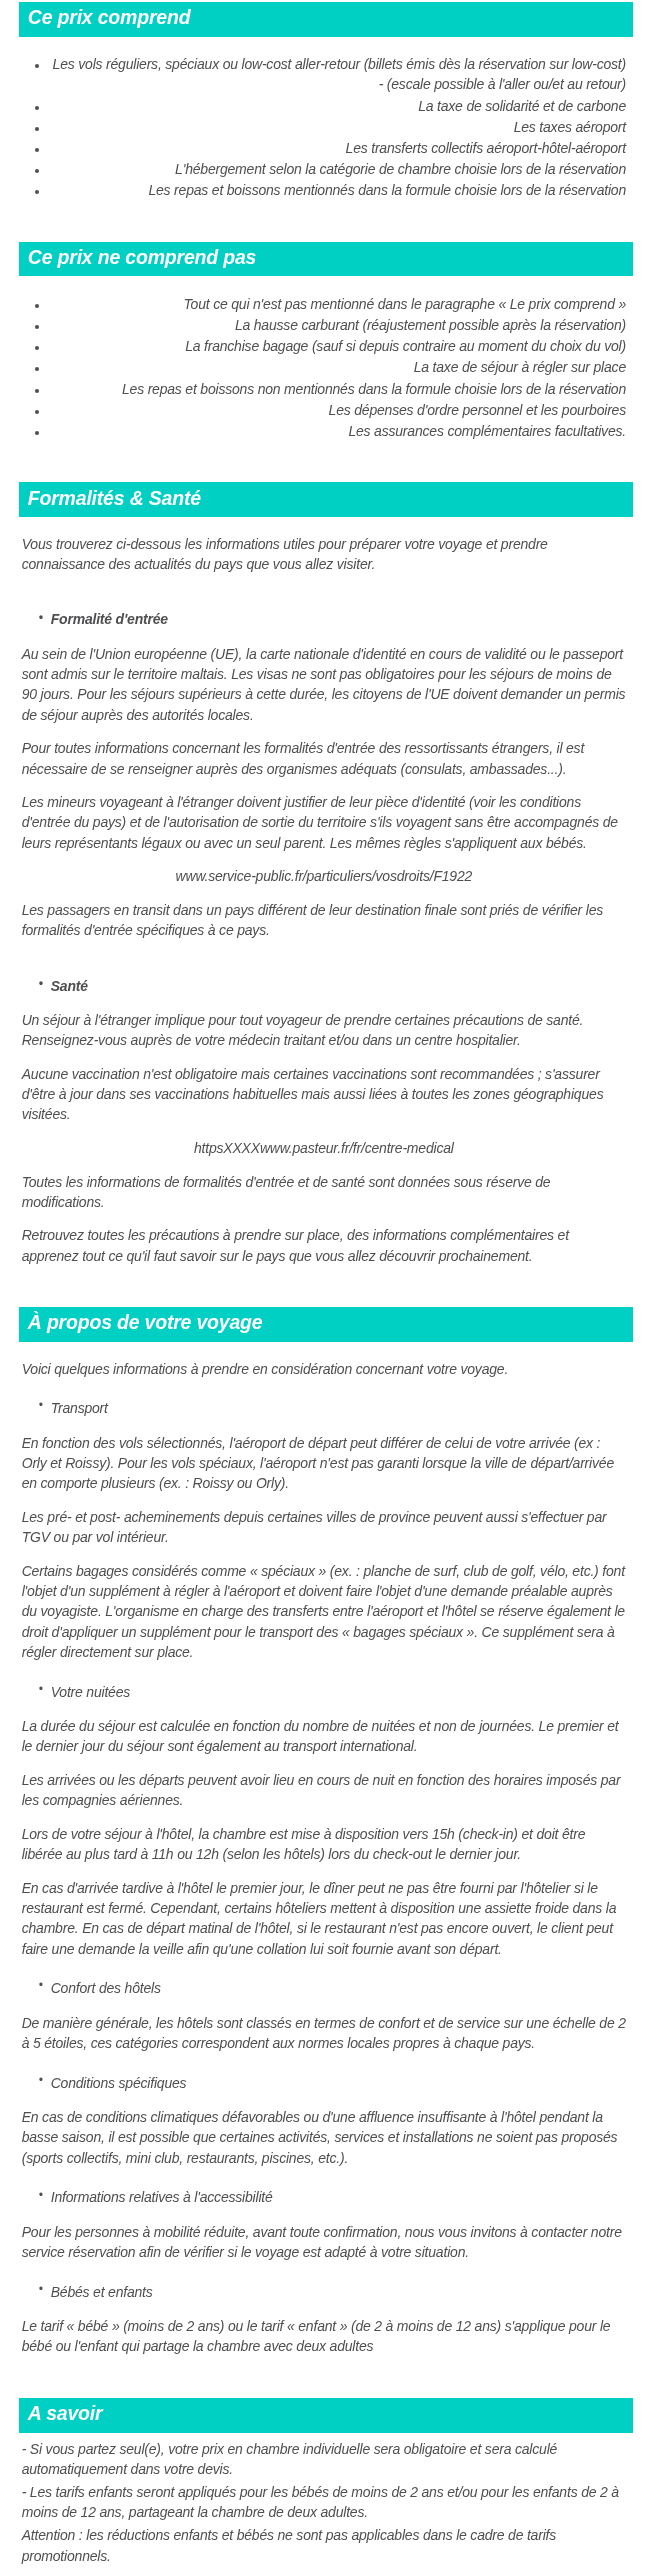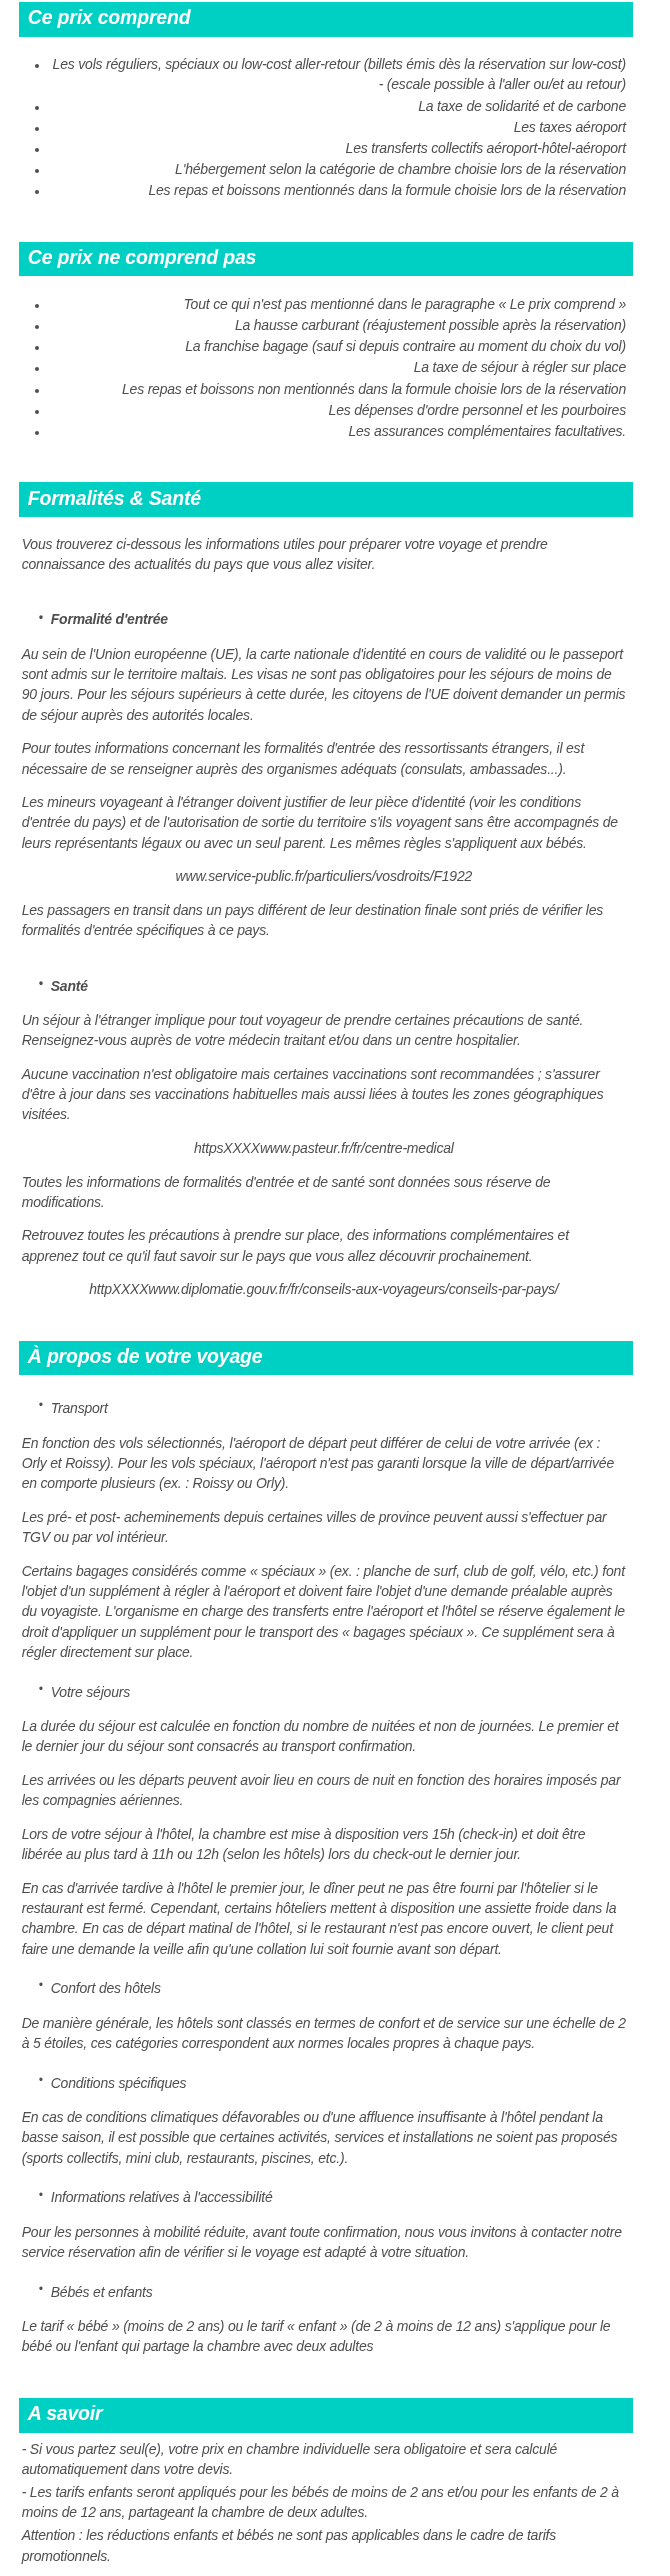--- a/index.html
+++ b/index.html
@@ -107,32 +107,32 @@
         <p class="para">Pour toutes informations concernant les formalités d'entrée des ressortissants étrangers, il est nécessaire de se renseigner auprès des organismes adéquats (consulats, ambassades...).</p>
         <p class="para">Les mineurs voyageant à l'étranger doivent justifier de leur pièce d'identité (voir les conditions d'entrée du pays) et de l'autorisation de sortie du territoire s'ils voyagent sans être accompagnés de leurs représentants légaux ou avec un seul parent. Les mêmes règles s'appliquent aux bébés.</p>
         <p class="para url-text">www.service-public.fr/particuliers/vosdroits/F1922</p>
         <p class="para">Les passagers en transit dans un pays différent de leur destination finale sont priés de vérifier les formalités d'entrée spécifiques à ce pays.</p>
         <div class="subheading bold">Santé</div>
         <p class="para">Un séjour à l'étranger implique pour tout voyageur de prendre certaines précautions de santé. Renseignez-vous auprès de votre médecin traitant et/ou dans un centre hospitalier.</p>
         <p class="para">Aucune vaccination n'est obligatoire mais certaines vaccinations sont recommandées ; s'assurer d'être à jour dans ses vaccinations habituelles mais aussi liées à toutes les zones géographiques visitées.</p>
         <p class="para url-text">httpsXXXXwww.pasteur.fr/fr/centre-medical</p>
         <p class="para">Toutes les informations de formalités d'entrée et de santé sont données sous réserve de modifications.</p>
         <p class="para">Retrouvez toutes les précautions à prendre sur place, des informations complémentaires et apprenez tout ce qu'il faut savoir sur le pays que vous allez découvrir prochainement.</p>
-        <p class="para url-text">httpXXXXwww.diplomatie.gouv.fr/fr/conseils-aux-voyageurs/conseils-par-pays/</p>
       </div>
     </section>
     <section class="section">
       <h2 class="section-header">À propos de votre voyage</h2>
       <div class="section-body">
+        <p class="para">Voici quelques informations à prendre en considération concernant votre voyage.</p>
         <div class="subheading">Transport</div>
         <p class="para">En fonction des vols sélectionnés, l'aéroport de départ peut différer de celui de votre arrivée (ex : Orly et Roissy). Pour les vols spéciaux, l'aéroport n'est pas garanti lorsque la ville de départ/arrivée en comporte plusieurs (ex. : Roissy ou Orly).</p>
         <p class="para">Les pré- et post- acheminements depuis certaines villes de province peuvent aussi s'effectuer par TGV ou par vol intérieur.</p>
         <p class="para">Certains bagages considérés comme « spéciaux » (ex. : planche de surf, club de golf, vélo, etc.) font l'objet d'un supplément à régler à l'aéroport et doivent faire l'objet d'une demande préalable auprès du voyagiste. L'organisme en charge des transferts entre l'aéroport et l'hôtel se réserve également le droit d'appliquer un supplément pour le transport des « bagages spéciaux ». Ce supplément sera à régler directement sur place.</p>
-        <div class="subheading">Votre séjours</div>
-        <p class="para">La durée du séjour est calculée en fonction du nombre de nuitées et non de journées. Le premier et le dernier jour du séjour sont consacrés au transport confirmation.</p>
+        <div class="subheading">Votre nuitées</div>
+        <p class="para">La durée du séjour est calculée en fonction du nombre de nuitées et non de journées. Le premier et le dernier jour du séjour sont également au transport international.</p>
         <p class="para">Les arrivées ou les départs peuvent avoir lieu en cours de nuit en fonction des horaires imposés par les compagnies aériennes.</p>
         <p class="para">Lors de votre séjour à l'hôtel, la chambre est mise à disposition vers 15h (check-in) et doit être libérée au plus tard à 11h ou 12h (selon les hôtels) lors du check-out le dernier jour.</p>
         <p class="para">En cas d'arrivée tardive à l'hôtel le premier jour, le dîner peut ne pas être fourni par l'hôtelier si le restaurant est fermé. Cependant, certains hôteliers mettent à disposition une assiette froide dans la chambre. En cas de départ matinal de l'hôtel, si le restaurant n'est pas encore ouvert, le client peut faire une demande la veille afin qu'une collation lui soit fournie avant son départ.</p>
         <div class="subheading">Confort des hôtels</div>
         <p class="para">De manière générale, les hôtels sont classés en termes de confort et de service sur une échelle de 2 à 5 étoiles, ces catégories correspondent aux normes locales propres à chaque pays.</p>
         <div class="subheading">Conditions spécifiques</div>
         <p class="para">En cas de conditions climatiques défavorables ou d'une affluence insuffisante à l'hôtel pendant la basse saison, il est possible que certaines activités, services et installations ne soient pas proposés (sports collectifs, mini club, restaurants, piscines, etc.).</p>
         <div class="subheading">Informations relatives à l'accessibilité</div>
         <p class="para">Pour les personnes à mobilité réduite, avant toute confirmation, nous vous invitons à contacter notre service réservation afin de vérifier si le voyage est adapté à votre situation.</p>
         <div class="subheading">Bébés et enfants</div>

